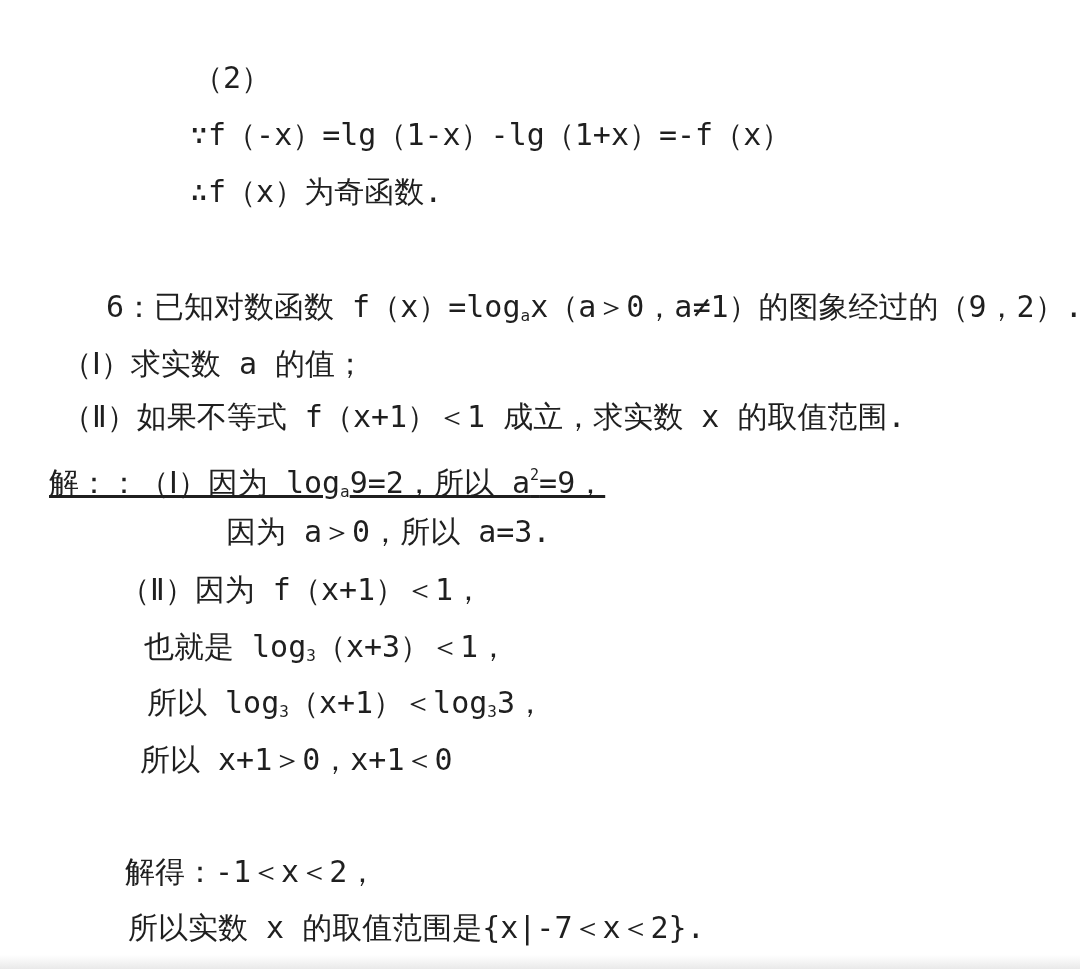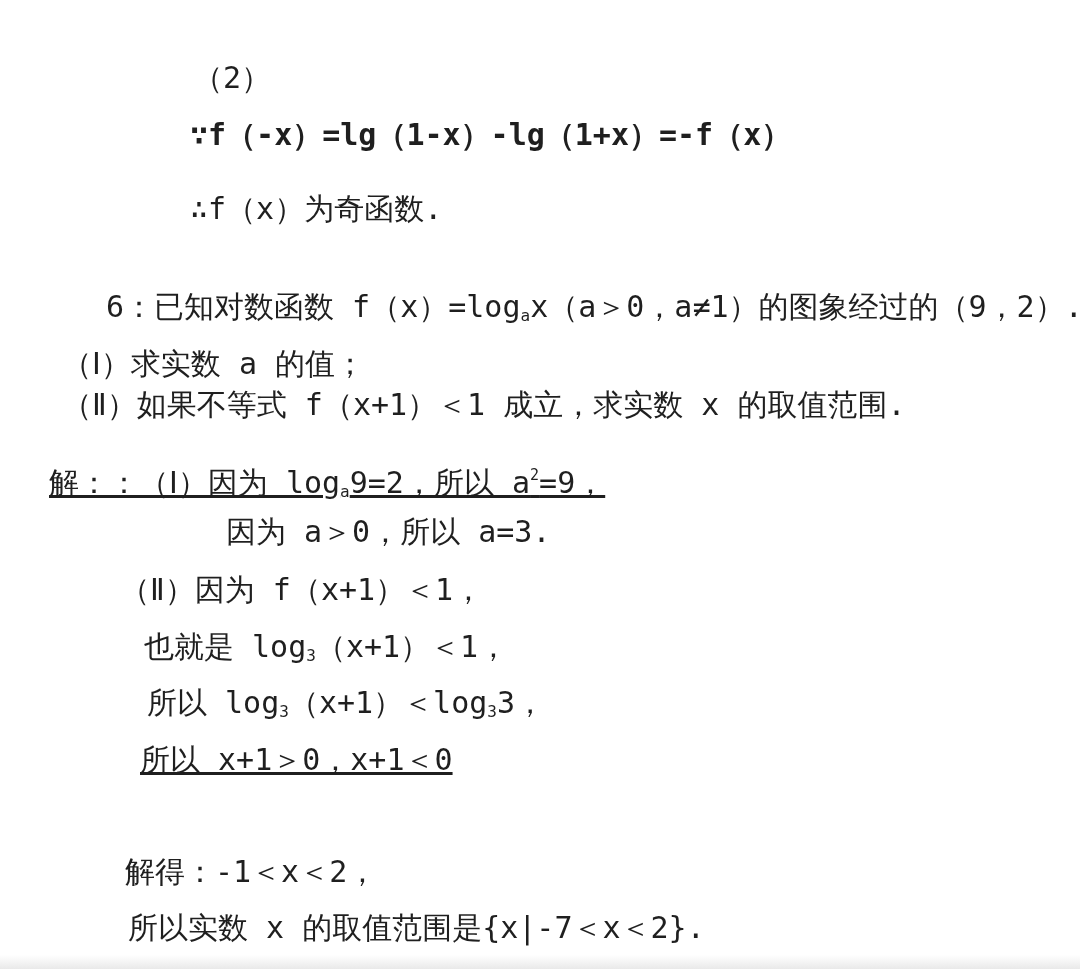--- a/index.html
+++ b/index.html
@@ -25,31 +25,31 @@
   .line .sub {
     font-size: 16px;
     vertical-align: -4px;
   }
   .line .sup {
     font-size: 15px;
     vertical-align: 13px;
   }
   
   .l-p2label     { left: 193px; top: 58px;  }
-  .l-p2because   { left: 190px; top: 115px; font-weight: bold; }
-  .l-p2therefore { left: 190px; top: 172px; margin-top: 17px; }
+  .l-p2because   { left: 190px; top: 115px; }
+  .l-p2therefore { left: 190px; top: 172px; }
   .l-statement   { left: 58px;  top: 287px; margin-left: 48px; }
   .l-q1          { left: 62px;  top: 344px; }
-  .l-q2          { left: 62px;  top: 385px; }
+  .l-q2          { left: 62px;  top: 397px; }
   .l-s1a         { left: 49px;  top: 455px; text-decoration: underline; }
   .l-s1b         { left: 226px; top: 512px; }
   .l-s2a         { left: 120px; top: 570px; text-align: right; }
   .l-s2b         { left: 144px; top: 627px; }
   .l-s2c         { left: 147px; top: 683px; }
-  .l-s2d         { left: 140px; top: 740px; text-decoration: underline; }
+  .l-s2d         { left: 140px; top: 740px; }
   .l-s2e         { left: 125px; top: 852px; }
   .l-s2f         { left: 128px; top: 908px; }
   .bottom-shade {
     position: absolute;
     left: 0;
     bottom: 0;
     width: 100%;
     height: 14px;
     background: linear-gradient(to bottom, rgba(255,255,255,0), #e9e9e9);
   }
@@ -67,21 +67,21 @@
 
   <section>
     <div class="line l-statement"><span>6：已知对数函数 f（x）=log</span><span class="sub">a</span><span>x（a＞0，a≠1）的图象经过的（9，2）.</span></div>
     <div class="line l-q1"><span>（Ⅰ）求实数 a 的值；</span></div>
     <div class="line l-q2"><span>（Ⅱ）如果不等式 f（x+1）＜1 成立，求实数 x 的取值范围.</span></div>
 
     <section>
       <div class="line l-s1a"><span>解：：（Ⅰ）因为 log</span><span class="sub">a</span><span>9=2，所以 a</span><span class="sup">2</span><span>=9，</span></div>
       <div class="line l-s1b"><span>因为 a＞0，所以 a=3.</span></div>
       <div class="line l-s2a"><span>（Ⅱ）因为 f（x+1）＜1，</span></div>
-      <div class="line l-s2b"><span>也就是 log</span><span class="sub">3</span><span>（x+1）＜1，</span></div>
+      <div class="line l-s2b"><span>也就是 log</span><span class="sub">3</span><span>（x+3）＜1，</span></div>
       <div class="line l-s2c"><span>所以 log</span><span class="sub">3</span><span>（x+1）＜log</span><span class="sub">3</span><span>3，</span></div>
       <div class="line l-s2d"><span>所以 x+1＞0，x+1＜0</span></div>
       <div class="line l-s2e"><span>解得：-1＜x＜2，</span></div>
       <div class="line l-s2f"><span>所以实数 x 的取值范围是{x|-7＜x＜2}.</span></div>
     </section>
   </section>
 
   <div class="bottom-shade"></div>
 </div>
 

